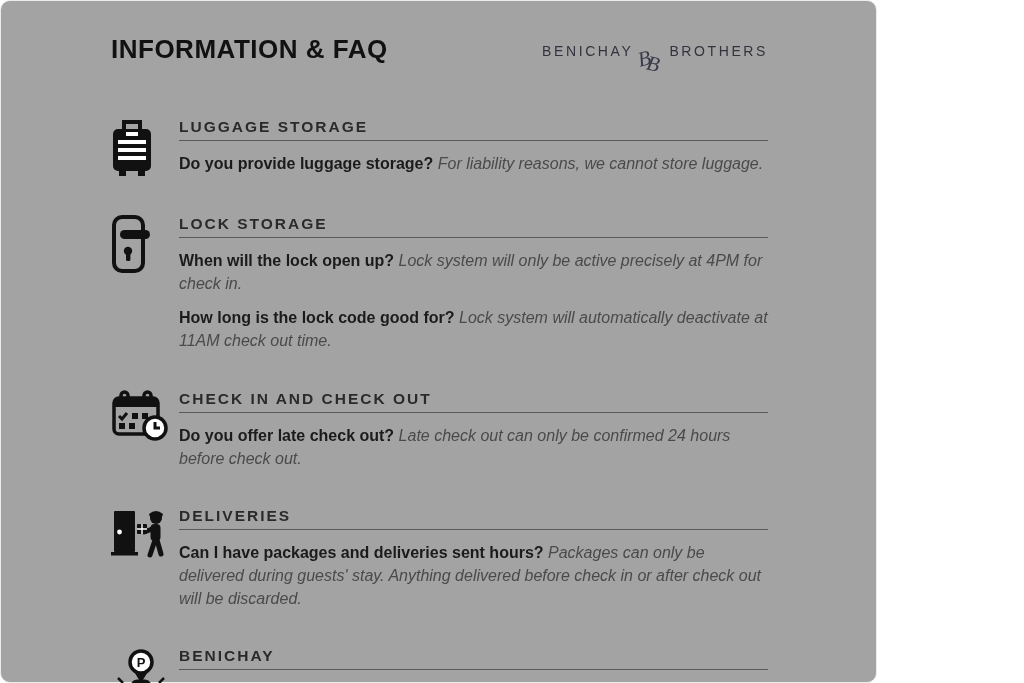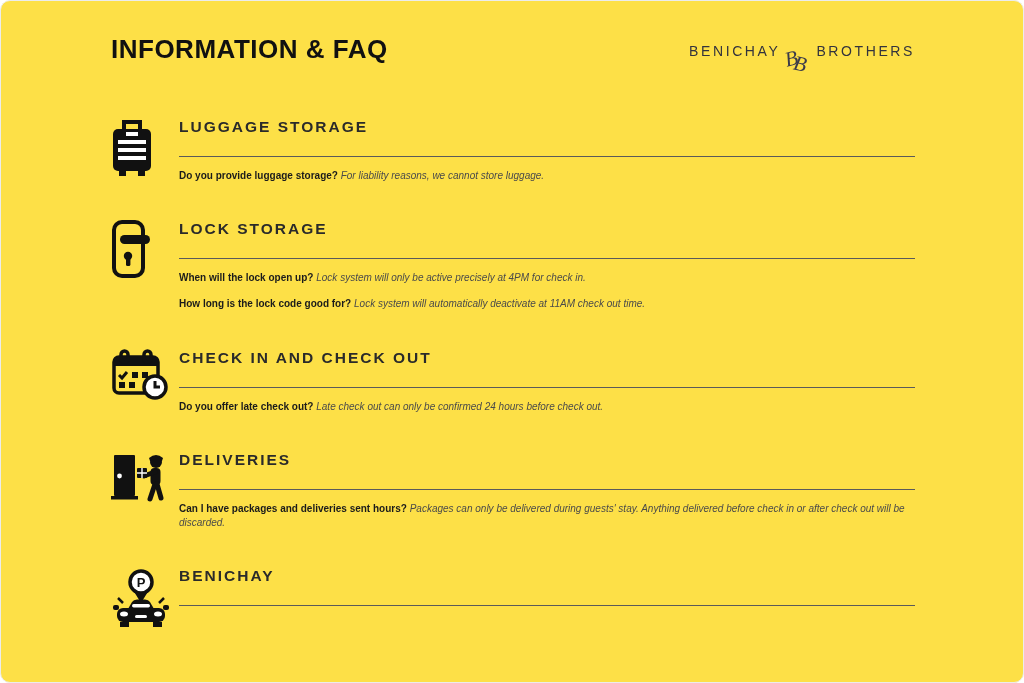--- a/index.html
+++ b/index.html
@@ -4,22 +4,22 @@
 <style>
   * { margin: 0; padding: 0; box-sizing: border-box; }
   html, body { background: #fff; }
   body {
     width: 1024px; height: 683px;
     font-family: "Liberation Sans", sans-serif;
     color: #1b1b1b;
     overflow: hidden;
   }
   .page {
-    width: 1024px; height: 683px;
-    background: #fde047;
+    width: 877px; height: 683px;
+    background: #a3a3a3;
     border: 1px solid #ececec;
     border-radius: 10px;
     padding: 33px 108px 0 110px;
     position: relative;
   }
   .header {
     display: flex;
     justify-content: space-between;
     align-items: flex-start;
   }
@@ -47,27 +47,27 @@
   .icon-col {
     flex: 0 0 68px;
     padding-top: 0;
   }
   .content { flex: 1; }
   .section h2 {
     font-size: 15.5px;
     font-weight: bold;
     letter-spacing: 2px;
     color: #2a2a2a;
-    padding-bottom: 20px;
+    padding-bottom: 4px;
     border-bottom: 1px solid #5a5a5a;
     margin-bottom: 4px;
   }
   .qa {
     margin-top: 12px;
-    font-size: 10px;
+    font-size: 16px;
     line-height: 1.42;
   }
   .q { font-weight: bold; color: #1b1b1b; }
   .a { font-style: italic; color: #4a4a4a; }
   .icon-col svg { display: block; }
   .ic-fill { fill: #111; }
   .ic-stroke { fill: none; stroke: #111; }
 </style>
 </head>
 <body>

